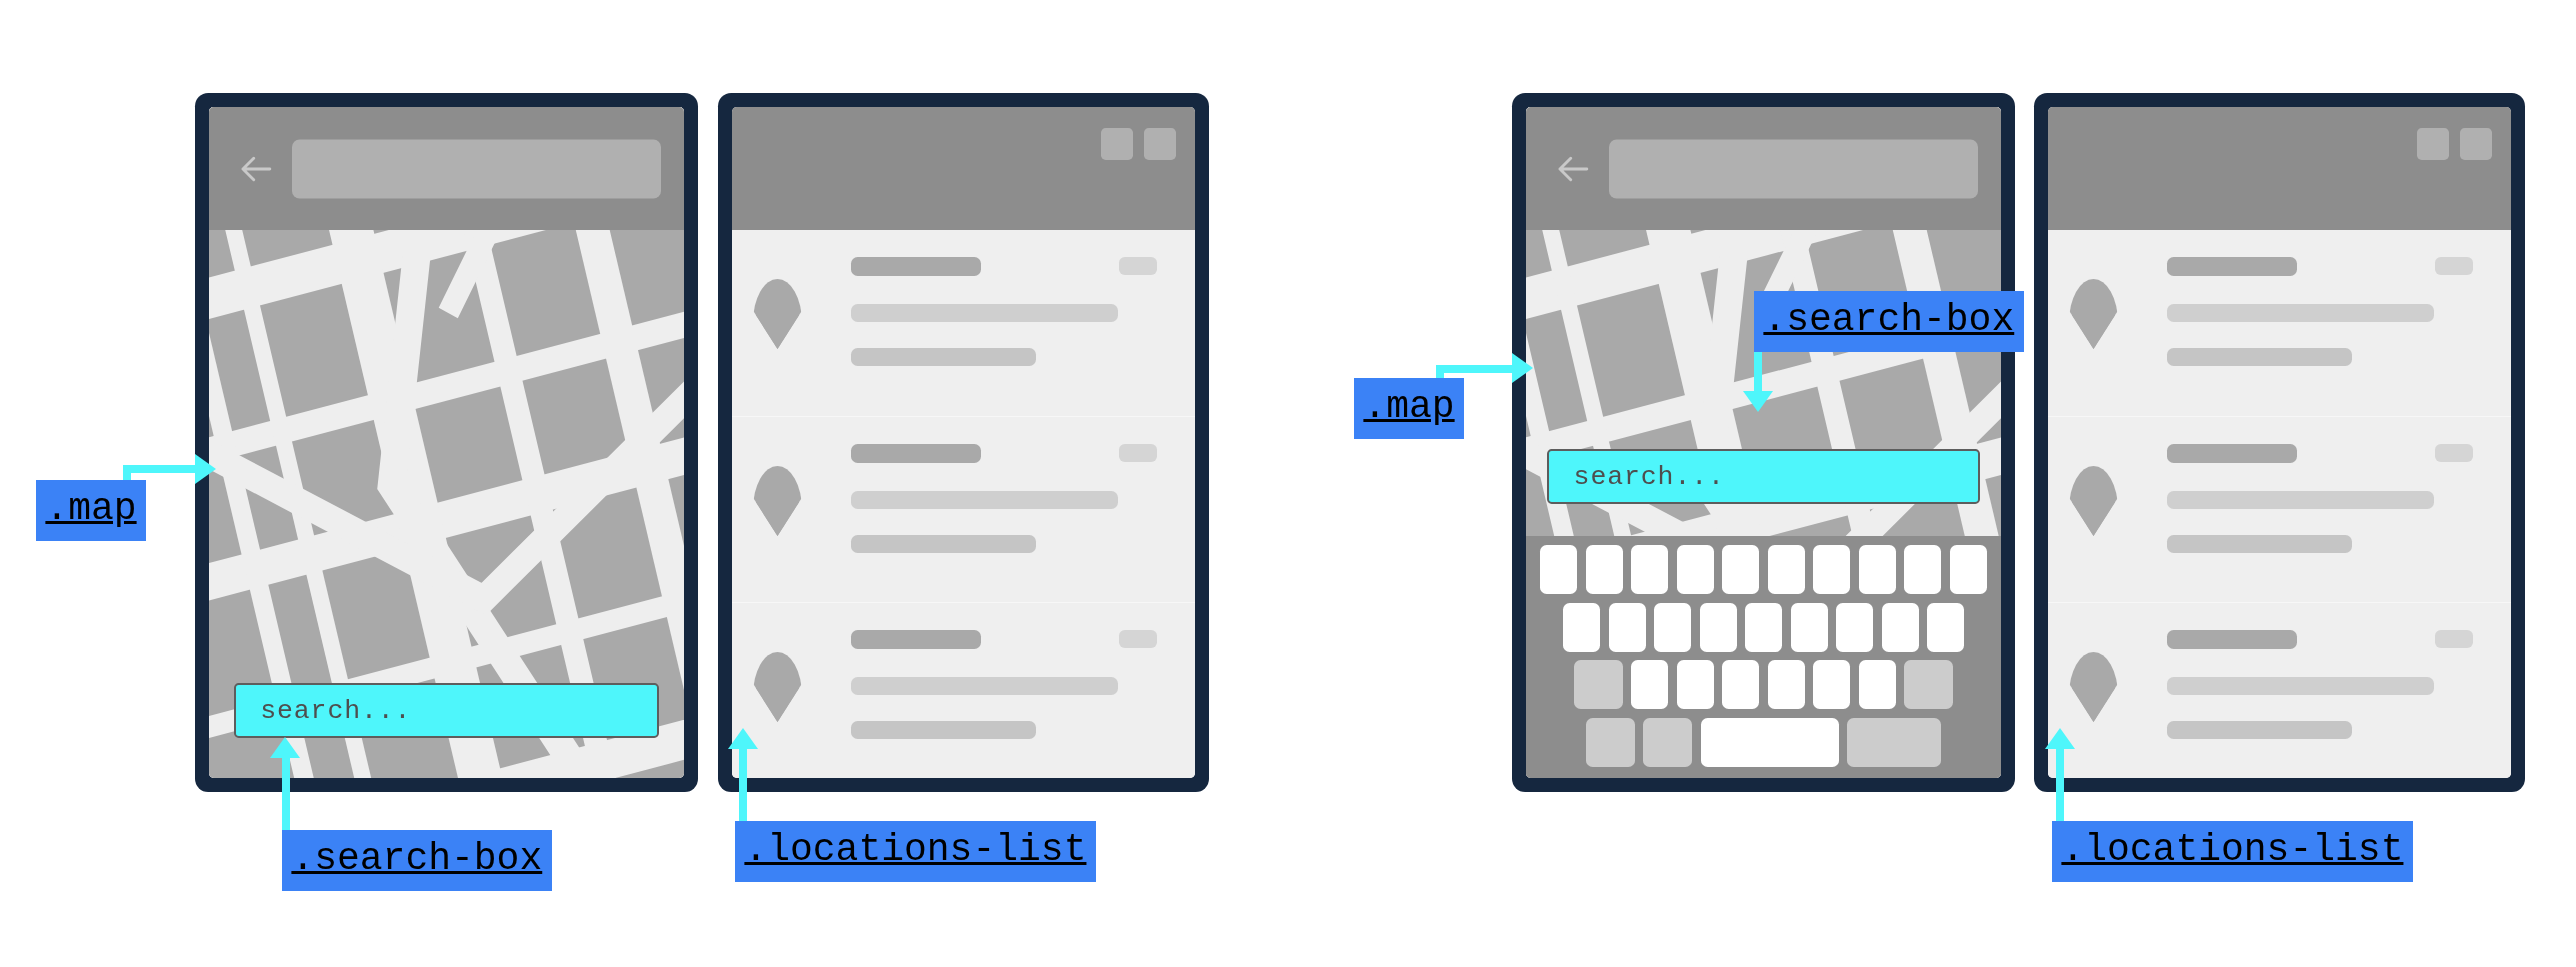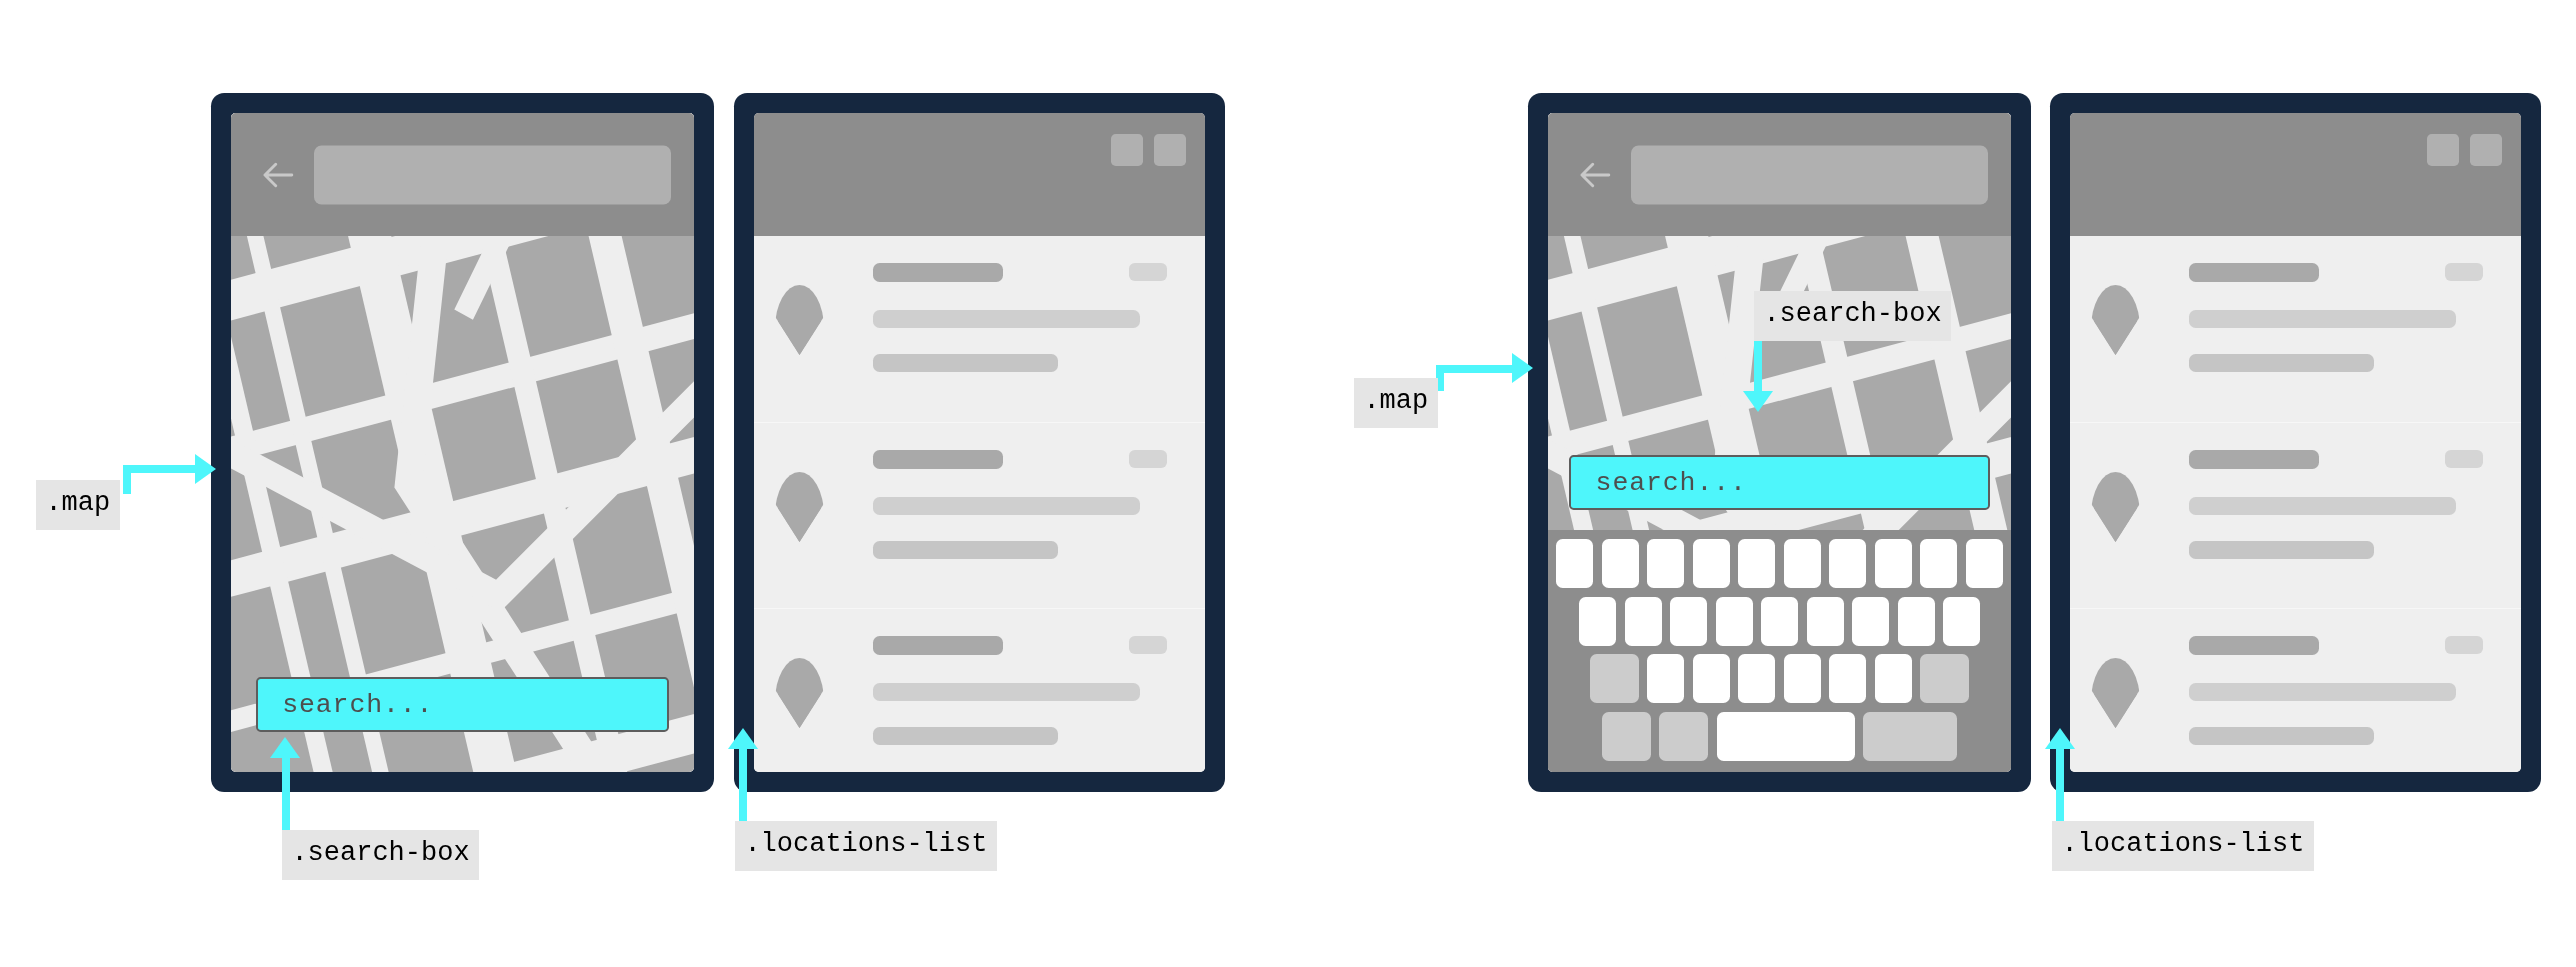--- a/index.html
+++ b/index.html
@@ -19,22 +19,21 @@
     position: absolute;
     inset: 0;
   }
 
   
   .frame {
     position: absolute;
     background: #15273f;
     border-radius: 13.2px;
     box-sizing: border-box;
-    padding: 20px;
-    margin-left: 16px;
+    padding: 14px;
   }
   .screen {
     position: relative;
     width: 100%;
     height: 100%;
     background: #eeeeee;
     overflow: hidden;
     border-radius: 4.7px;
   }
 
@@ -178,27 +177,28 @@
     width: 37px;
     height: 49px;
   }
   .key.gray { background: #cccccc; }
   .key.wide { width: 49px; }
   .key.space { width: 138px; }
 
   
   .ann-label {
     position: absolute;
-    background: #e5e5e5;
+    background: #3b82f6;
     color: #000000;
-    font-size: 27px;
+    font-size: 38px;
     line-height: 1;
     padding: 10.4px 9.4px 12.3px 9.4px;
     white-space: nowrap;
     z-index: 40;
+    text-decoration: underline;
   }
   .ann-line {
     position: absolute;
     background: #4ef6fb;
     z-index: 35;
   }
   .ann-arrow {
     position: absolute;
     width: 0; height: 0;
     z-index: 36;

